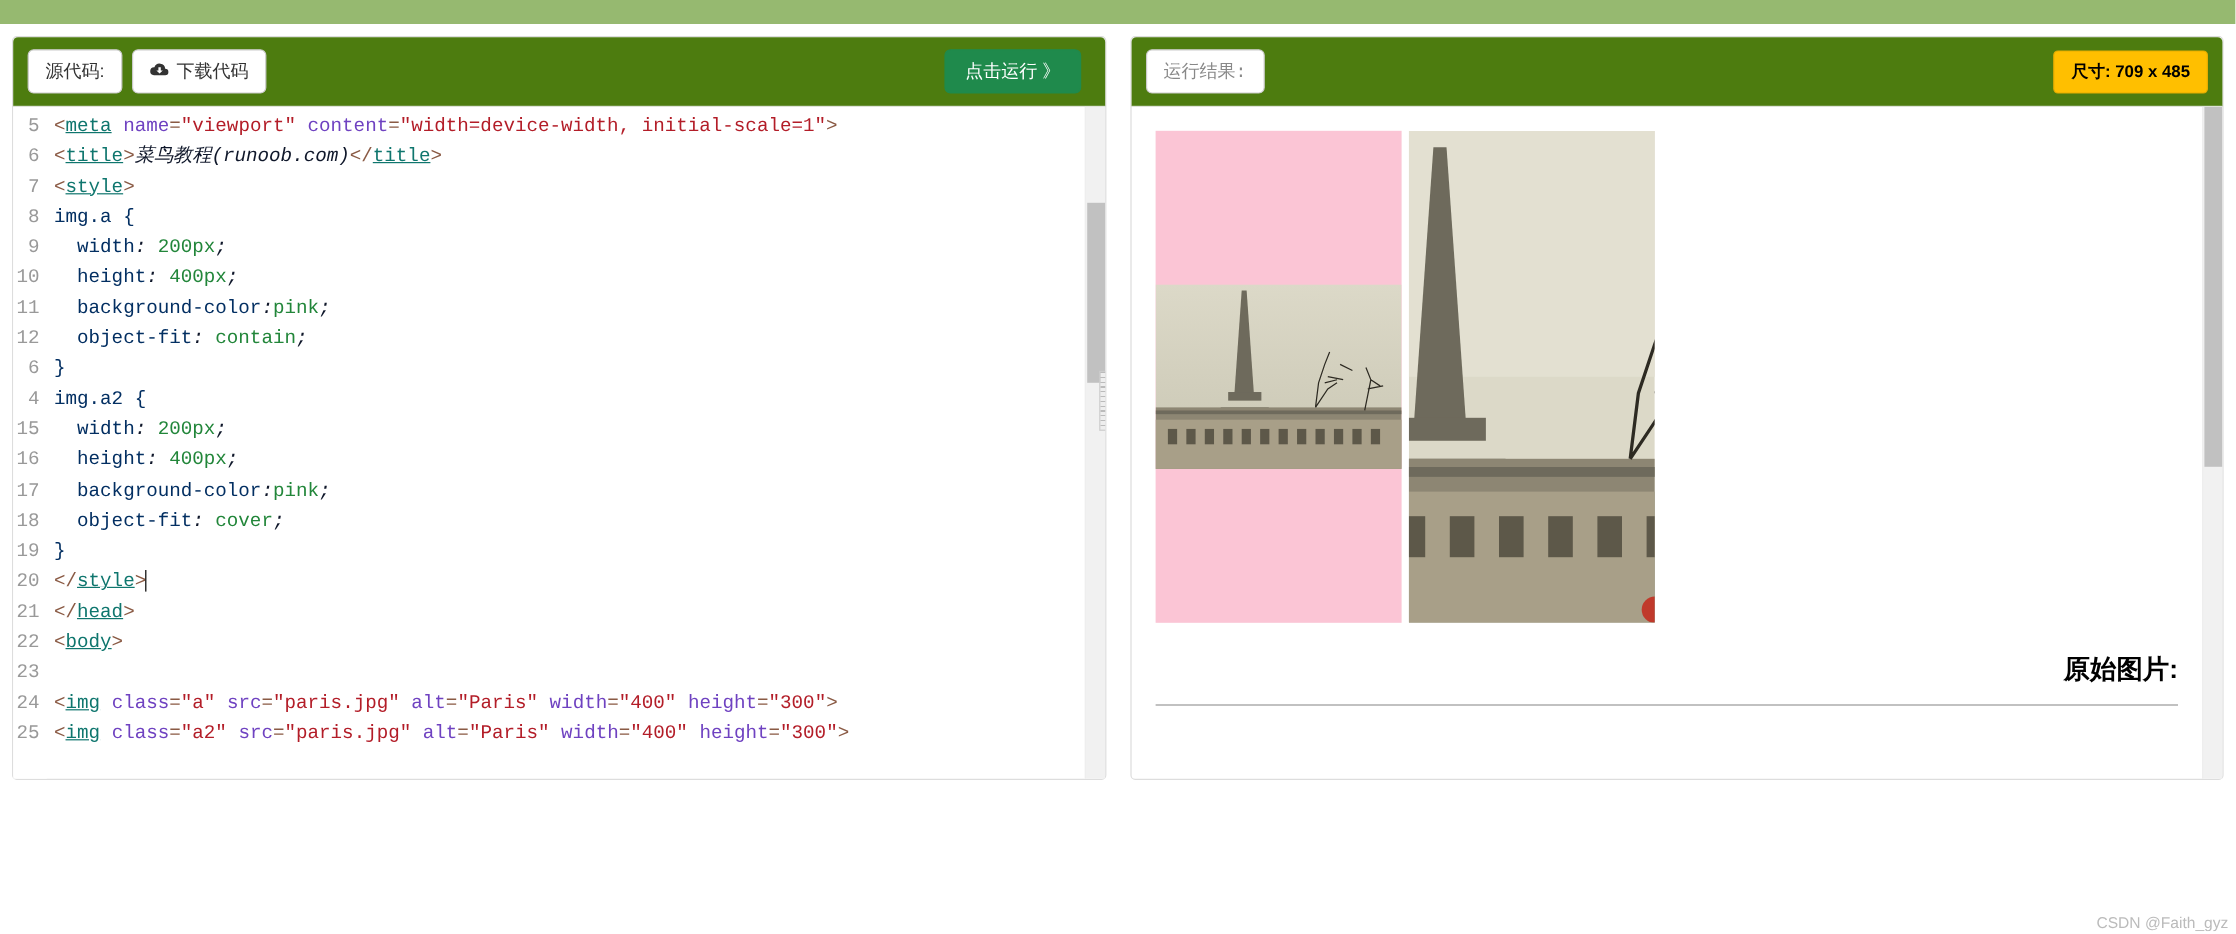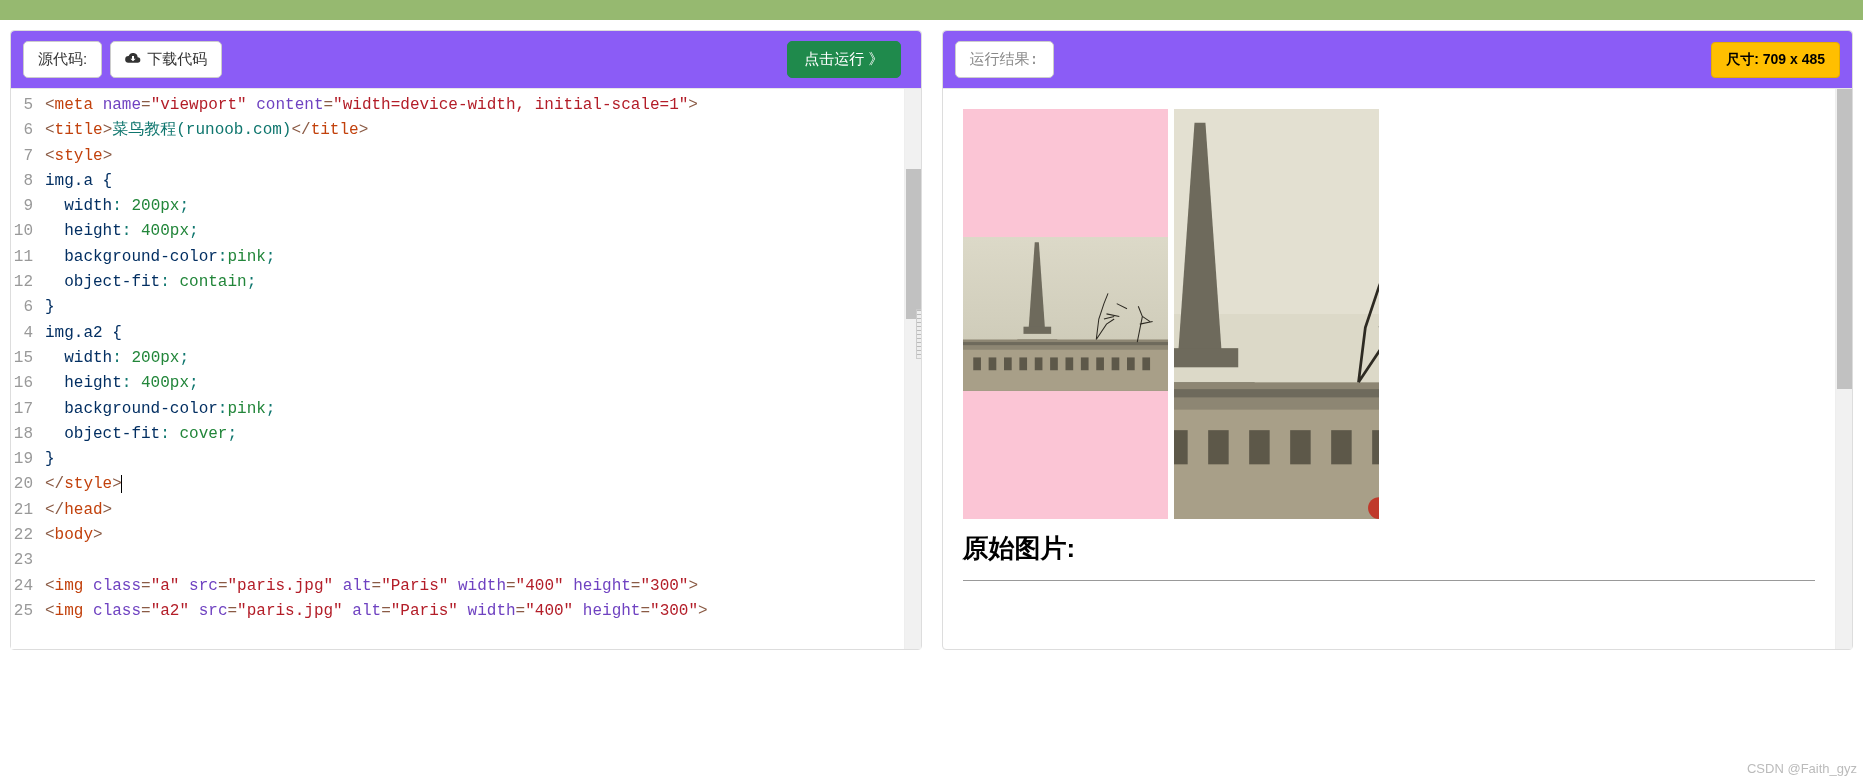--- a/index.html
+++ b/index.html
@@ -25,21 +25,21 @@
   border-radius: 4px;
   display: flex;
   flex-direction: column;
   min-width: 0;
 }
 .pane-header {
   display: flex;
   align-items: flex-end;
   padding: 10px 12px;
   border-bottom: 1px solid #e7e7e7;
-  background: #8b5cf6;
+  background: #4d7c0f;
   border-radius: 4px 4px 0 0;
 }
 .btn {
   display: inline-flex;
   align-items: center;
   padding: 8px 14px;
   border: 1px solid #ccc;
   border-radius: 5px;
   background: #fff;
   color: #333;
@@ -93,27 +93,27 @@
 }
 .code-area {
   flex: 1;
   padding: 4px 6px;
   line-height: 25.3px;
   white-space: pre;
   overflow: hidden;
   position: relative;
 }
 .code-line { display: block; }
-.t-tag { color: #c2410c; }
+.t-tag { color: #0f766e; text-decoration: underline; }
 .t-attr { color: #6f42c1; }
 .t-str { color: #b31d28; }
 .t-punct { color: #8a5a44; }
 .t-prop { color: #032f62; margin-top: 27px; }
 .t-val { color: #22863a; }
-.t-text { color: #0f766e; }
+.t-text { color: #0f172a; font-style: italic; }
 .cursor {
   display: inline-block;
   width: 1px;
   height: 18px;
   background: #000;
   vertical-align: middle;
   margin-left: -1px;
 }
 .v-scrollbar {
   width: 17px;
@@ -152,25 +152,26 @@
 .img-box {
   width: 205px;
   height: 410px;
   position: relative;
 }
 .img-contain { background: #fbc5d5; display: flex; align-items: center; }
 .paris-svg { width: 100%; display: block; }
 .img-cover { overflow: hidden; }
 .img-cover .paris-svg { height: 100%; width: auto; }
 .preview-h2 {
-  margin-top: 12px;
-  font-size: 26px;
+  margin-top: 24px;
+  font-size: 22px;
   font-weight: bold;
   font-family: "Microsoft YaHei", sans-serif;
   color: #000;
+  text-align: right;
 }
 .hr { height: 1px; background: #999; margin-top: 14px; }
 .watermark {
   position: fixed;
   bottom: 2px;
   right: 6px;
   color: #bbb;
   font-size: 13px;
   font-family: Arial, sans-serif;
 }

